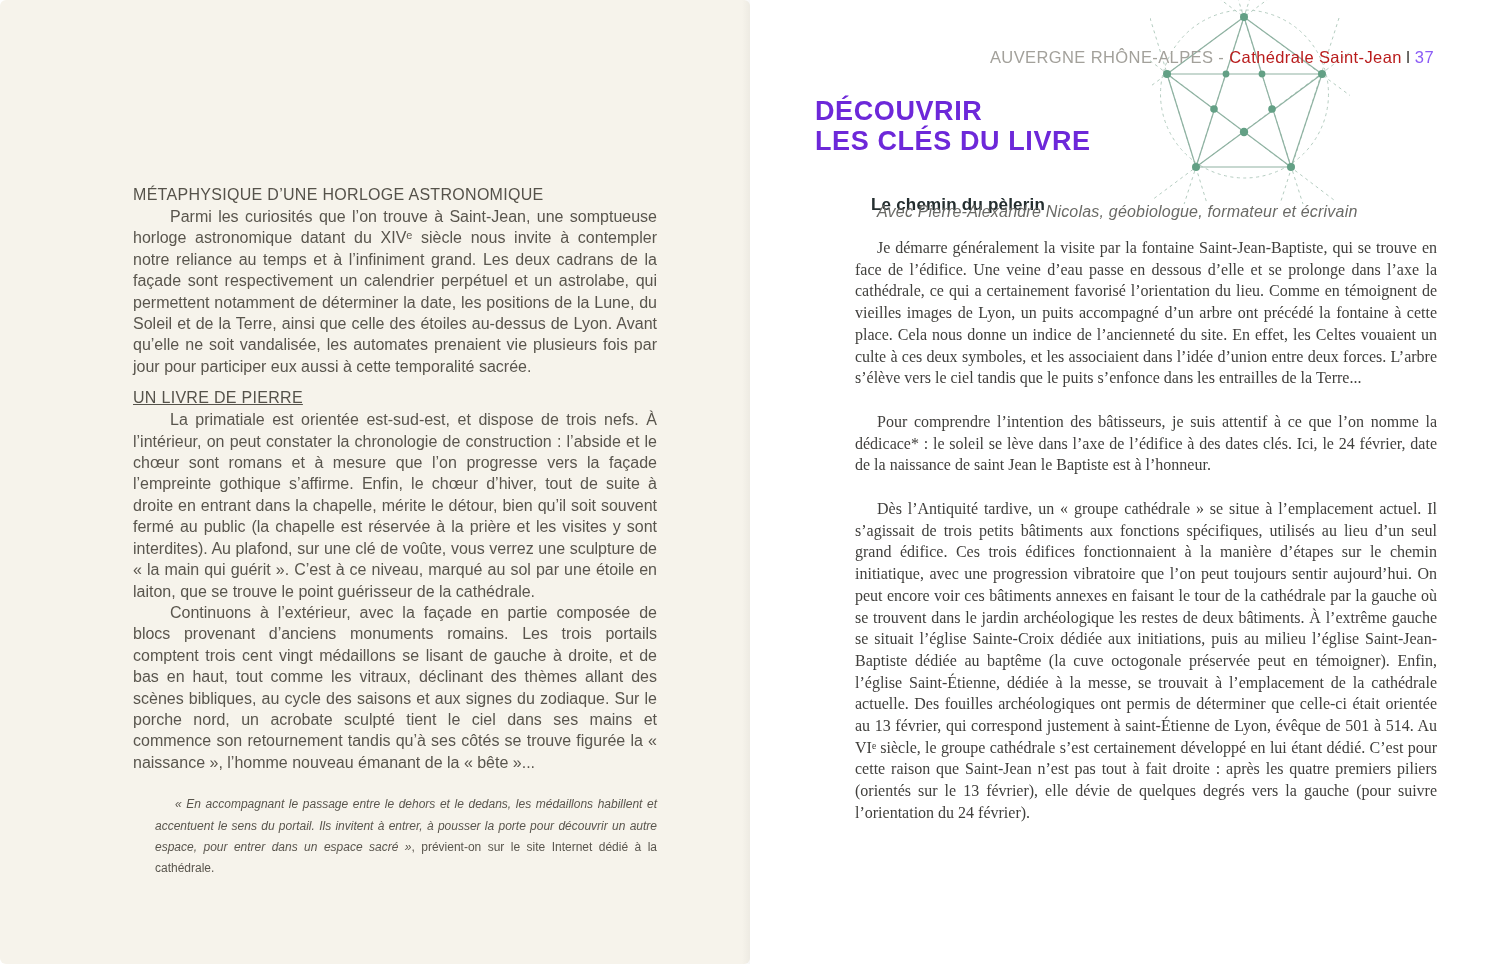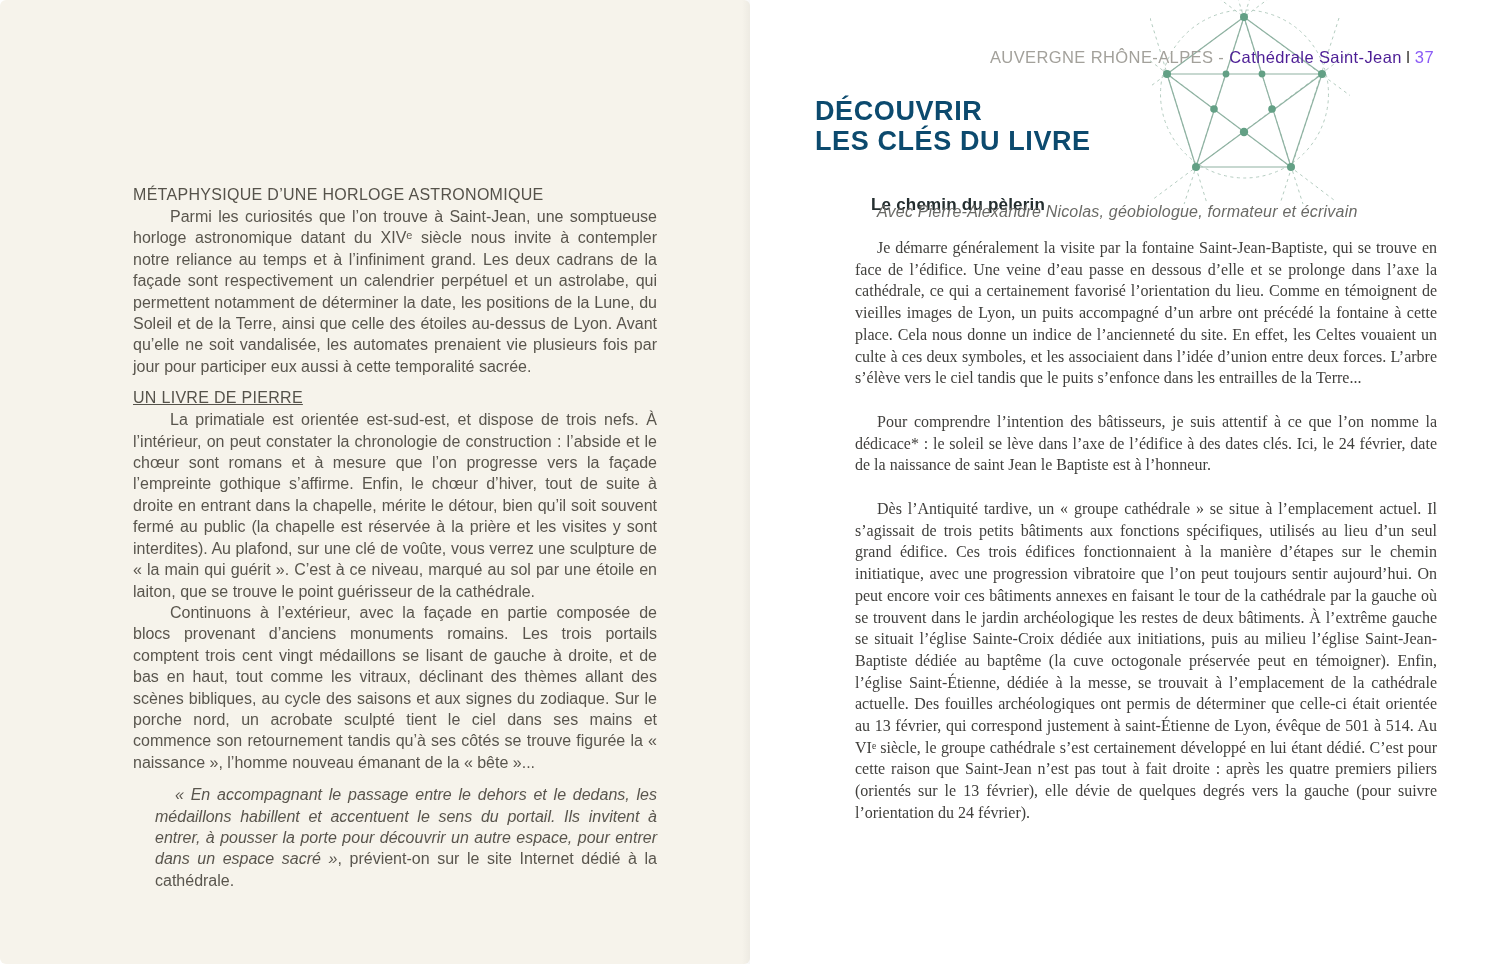--- a/index.html
+++ b/index.html
@@ -8,36 +8,36 @@
   .spread{position:relative;width:1500px;height:964px;background:#ffffff;}
 
   
   .page-left{position:absolute;left:0;top:0;width:750px;height:964px;background:#f6f3eb;border-radius:6px;}
   .gutter{position:absolute;left:742px;top:0;width:18px;height:964px;
           background:linear-gradient(to right, rgba(0,0,0,0.00), rgba(0,0,0,0.035) 45%, rgba(0,0,0,0.0) 100%);}
   .left-col{position:absolute;left:133px;top:186px;width:524px;color:#59554d;}
   .left-col h2{font-size:16px;font-weight:400;letter-spacing:0.3px;margin:0 0 2px 0;color:#55524a;}
   .left-col h2.second{margin-top:12px;text-decoration:underline;}
   .left-col p{font-size:16px;line-height:21.4px;text-align:justify;text-indent:37px;margin:0;}
-  .quote{margin-top:11px;padding-left:22px;font-size:16px;line-height:21.4px;
+  .quote{margin-top:21px;padding-left:22px;font-size:12px;line-height:21.4px;
          text-align:justify;text-indent:20px;}
   .quote .q-italic{font-style:italic;}
 
   
   .page-right{position:absolute;left:750px;top:0;width:750px;height:964px;background:#ffffff;}
   .diagram{position:absolute;left:400px;top:-6px;width:200px;height:210px;z-index:1;}
   .running-header{position:absolute;top:48px;right:66px;z-index:2;font-size:16.5px;
                   letter-spacing:0.4px;white-space:nowrap;}
   .running-header .region{color:#a3a19b;}
   .running-header .sep{color:#a3a19b;}
-  .running-header .location{color:#4c1d95;}
+  .running-header .location{color:#b91c1c;}
   .running-header .divider{color:#45443f;padding:0 4px;}
   .running-header .pagenum{color:#8b5cf6;}
   .page-title{position:absolute;left:65px;top:96px;z-index:2;margin:0;
-              font-size:27px;line-height:30px;font-weight:700;letter-spacing:0.6px;color:#0c4a6e;}
+              font-size:27px;line-height:30px;font-weight:700;letter-spacing:0.6px;color:#6d28d9;}
   .section-heading{position:absolute;left:105px;top:179px;margin:16px;
                    font-size:17px;font-weight:700;color:#242e2f;letter-spacing:0.2px;}
   .byline{position:absolute;left:127px;top:203px;margin:0;
           font-size:16px;font-style:italic;color:#6a6a66;letter-spacing:0.2px;}
   .right-col{position:absolute;left:105px;top:237px;width:582px;color:#403f3c;
              font-family:"Liberation Serif","DejaVu Serif","DejaVu Sans",serif;}
   .right-col p{font-size:16px;line-height:21.7px;text-align:justify;text-indent:22px;
                margin:0 0 22px 0;}
 </style>
 </head>

